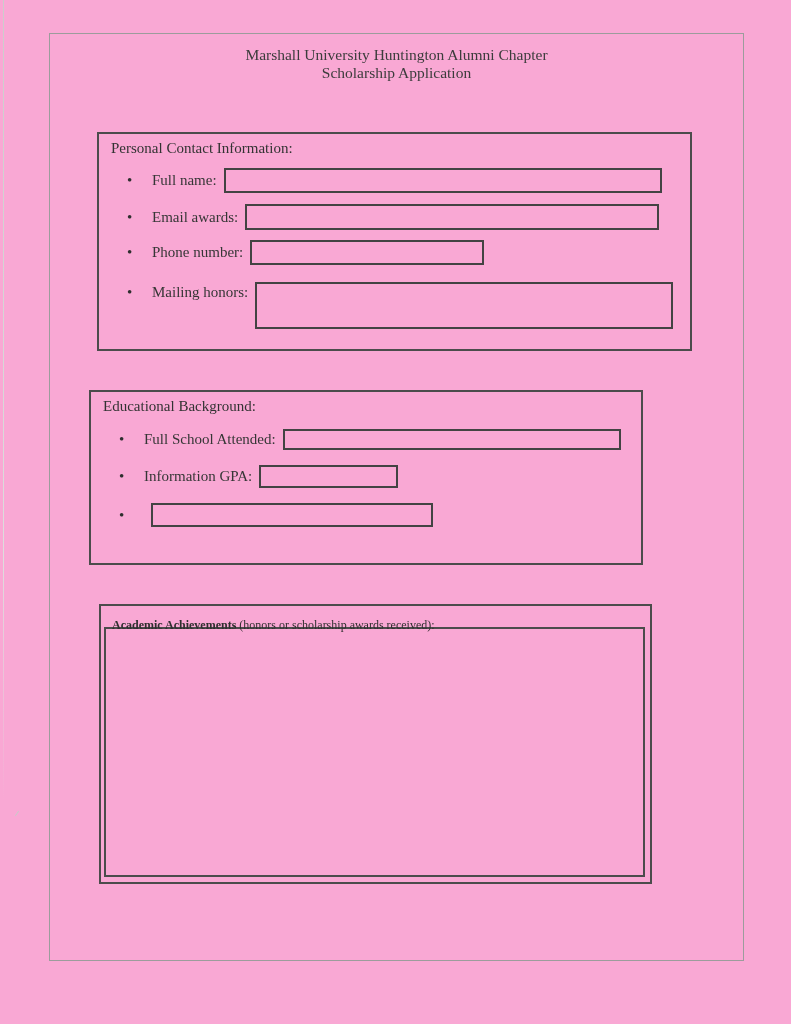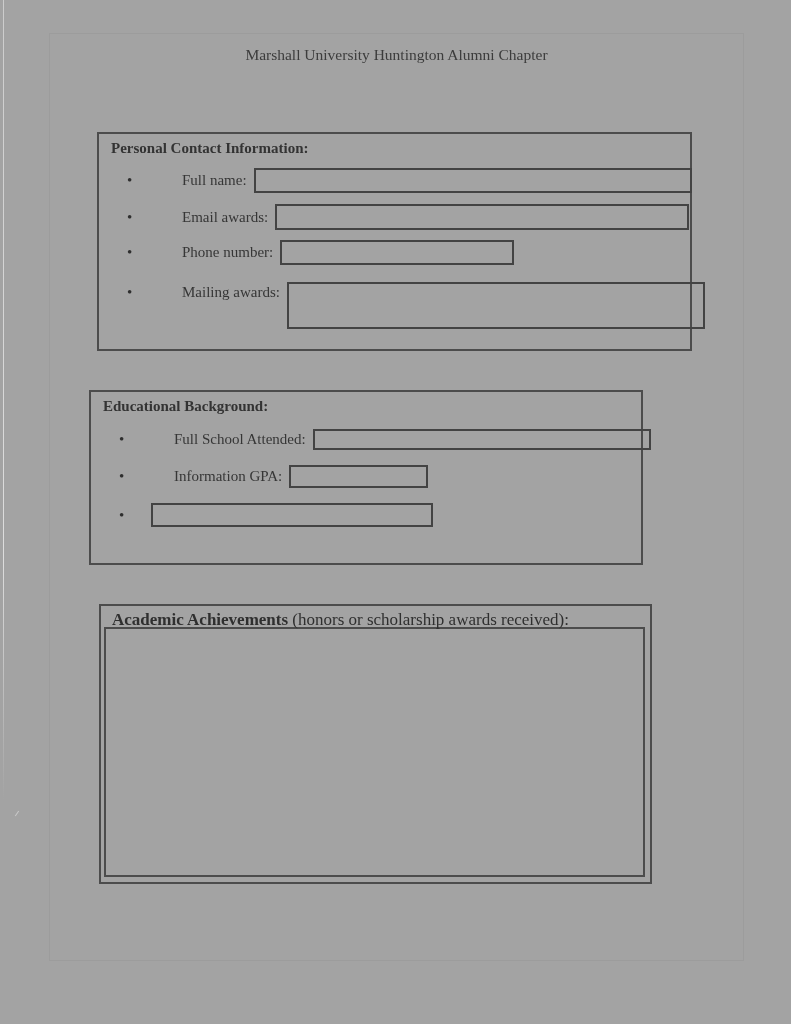--- a/index.html
+++ b/index.html
@@ -1,19 +1,19 @@
 <!DOCTYPE html>
 <html><head>
 <meta charset="utf-8">
 <style>
   html,body{margin:0;padding:0;background:#ffffff;}
   .page{
     position:relative;
     width:791px;height:1024px;
-    background:#a3a3a3;
+    background:#f9a8d4;
     overflow:hidden;
     font-family:"Liberation Serif", serif;
     color:#3a3a3a;
   }
   
   .scan-edge{
     position:absolute;left:3px;top:0;width:1px;height:800px;
     background:linear-gradient(#cccccc,#dddddd 70%,rgba(255,255,255,0));
   }
   .scan-tick{
@@ -34,33 +34,33 @@
     position:absolute;
     border:2px solid #4c4c4c;
     box-sizing:border-box;
     background:transparent;
   }
   .sec-personal{left:97px;top:132px;width:595px;height:219px;}
   .sec-education{left:89px;top:390px;width:554px;height:175px;}
   .sec-achievements{left:99px;top:604px;width:553px;height:280px;}
   .sec-heading{
     position:absolute;left:12px;top:6px;
-    font-weight:bold;font-size:15px;color:#333333;white-space:nowrap;
+    font-weight:normal;font-size:15px;color:#333333;white-space:nowrap;
   }
   .row{
     position:absolute;left:28px;right:8px;
     display:flex;align-items:center;
   }
   .row.top-align{align-items:flex-start;}
   .bullet{
     width:14px;margin-right:11px;font-size:15px;color:#2e2e2e;flex:0 0 auto;
   }
   .row.top-align .bullet{padding-top:2px;}
   .field-label{
-    font-size:15px;color:#363636;white-space:nowrap;flex:0 0 auto;margin-left:30px;
+    font-size:15px;color:#363636;white-space:nowrap;flex:0 0 auto;
   }
   .row.top-align .field-label{padding-top:2px;}
   .box-input{
     margin-left:7px;
     border:2px solid #434343;border-radius:0;
     background:transparent;
     box-sizing:border-box;
     font-family:"Liberation Serif", serif;font-size:14px;color:#2e2e2e;
     padding:1px 4px;outline:none;flex:0 0 auto;
   }
@@ -69,22 +69,22 @@
   .r-fullname{top:34px;}   .r-fullname .box-input{width:438px;height:25px;}
   .r-email{top:70px;}      .r-email .box-input{width:414px;height:26px;}
   .r-phone{top:106px;}     .r-phone .box-input{width:234px;height:25px;}
   .r-mailing{top:148px;}   .r-mailing .box-input{width:418px;height:47px;}
   
   .r-highschool{top:37px;} .r-highschool .box-input{width:338px;height:21px;}
   .r-gpa{top:73px;}        .r-gpa .box-input{width:139px;height:23px;}
   .r-major{top:111px;}     .r-major .box-input{width:282px;height:24px;}
   
   .ach-heading{
-    position:absolute;left:11px;top:4px;z-index:2;
-    font-size:17px;color:#2f2f2f;white-space:nowrap;pointer-events:none;
+    position:absolute;left:11px;top:12px;z-index:2;
+    font-size:12px;color:#2f2f2f;white-space:nowrap;pointer-events:none;
   }
   .ach-heading .bold{font-weight:bold;}
   .ach-textarea{
     position:absolute;left:3px;top:21px;z-index:1;
     width:541px;height:250px;
     margin:0;border:2px solid #4c4c4c;
     background:transparent;
     box-sizing:border-box;
     font-family:"Liberation Serif", serif;font-size:14px;color:#2e2e2e;
     padding:4px;outline:none;resize:none;
@@ -94,20 +94,21 @@
 <body>
 
 <div class="page">
 
   <div class="scan-edge"></div>
   <div class="scan-tick"></div>
   <div class="sheet-border"></div>
 
   <div class="title">
     <div>Marshall University Huntington Alumni Chapter</div>
+    <div>Scholarship Application</div>
   </div>
 
   <div class="section sec-personal">
     <div class="sec-heading">Personal Contact Information:</div>
 
     <div class="row r-fullname">
       <span class="bullet">•</span>
       <span class="field-label">Full name:</span>
       <input class="box-input" type="text" value="" style="">
     </div>
@@ -119,21 +120,21 @@
     </div>
 
     <div class="row r-phone">
       <span class="bullet">•</span>
       <span class="field-label">Phone number:</span>
       <input class="box-input" type="text" value="" style="">
     </div>
 
     <div class="row r-mailing top-align">
       <span class="bullet">•</span>
-      <span class="field-label">Mailing awards:</span>
+      <span class="field-label">Mailing honors:</span>
       <textarea class="box-input" style=""></textarea>
     </div>
   </div>
 
   <div class="section sec-education">
     <div class="sec-heading">Educational Background:</div>
 
     <div class="row r-highschool">
       <span class="bullet">•</span>
       <span class="field-label">Full School Attended:</span>

